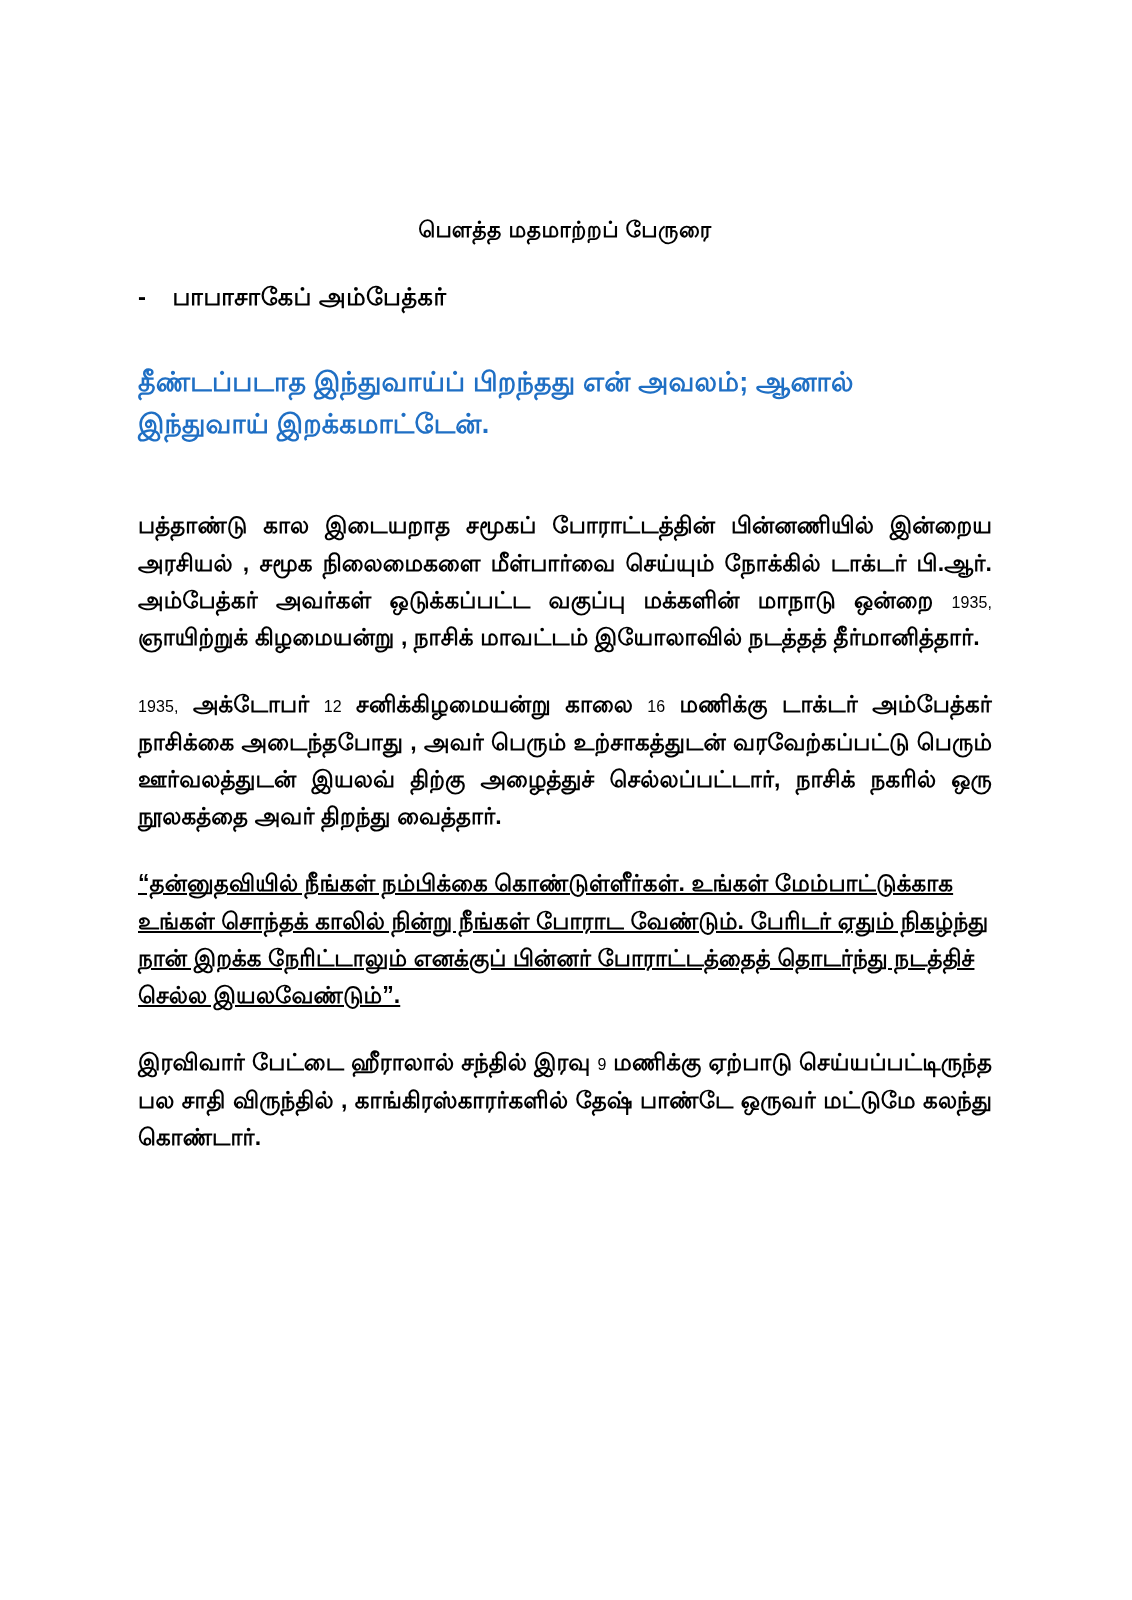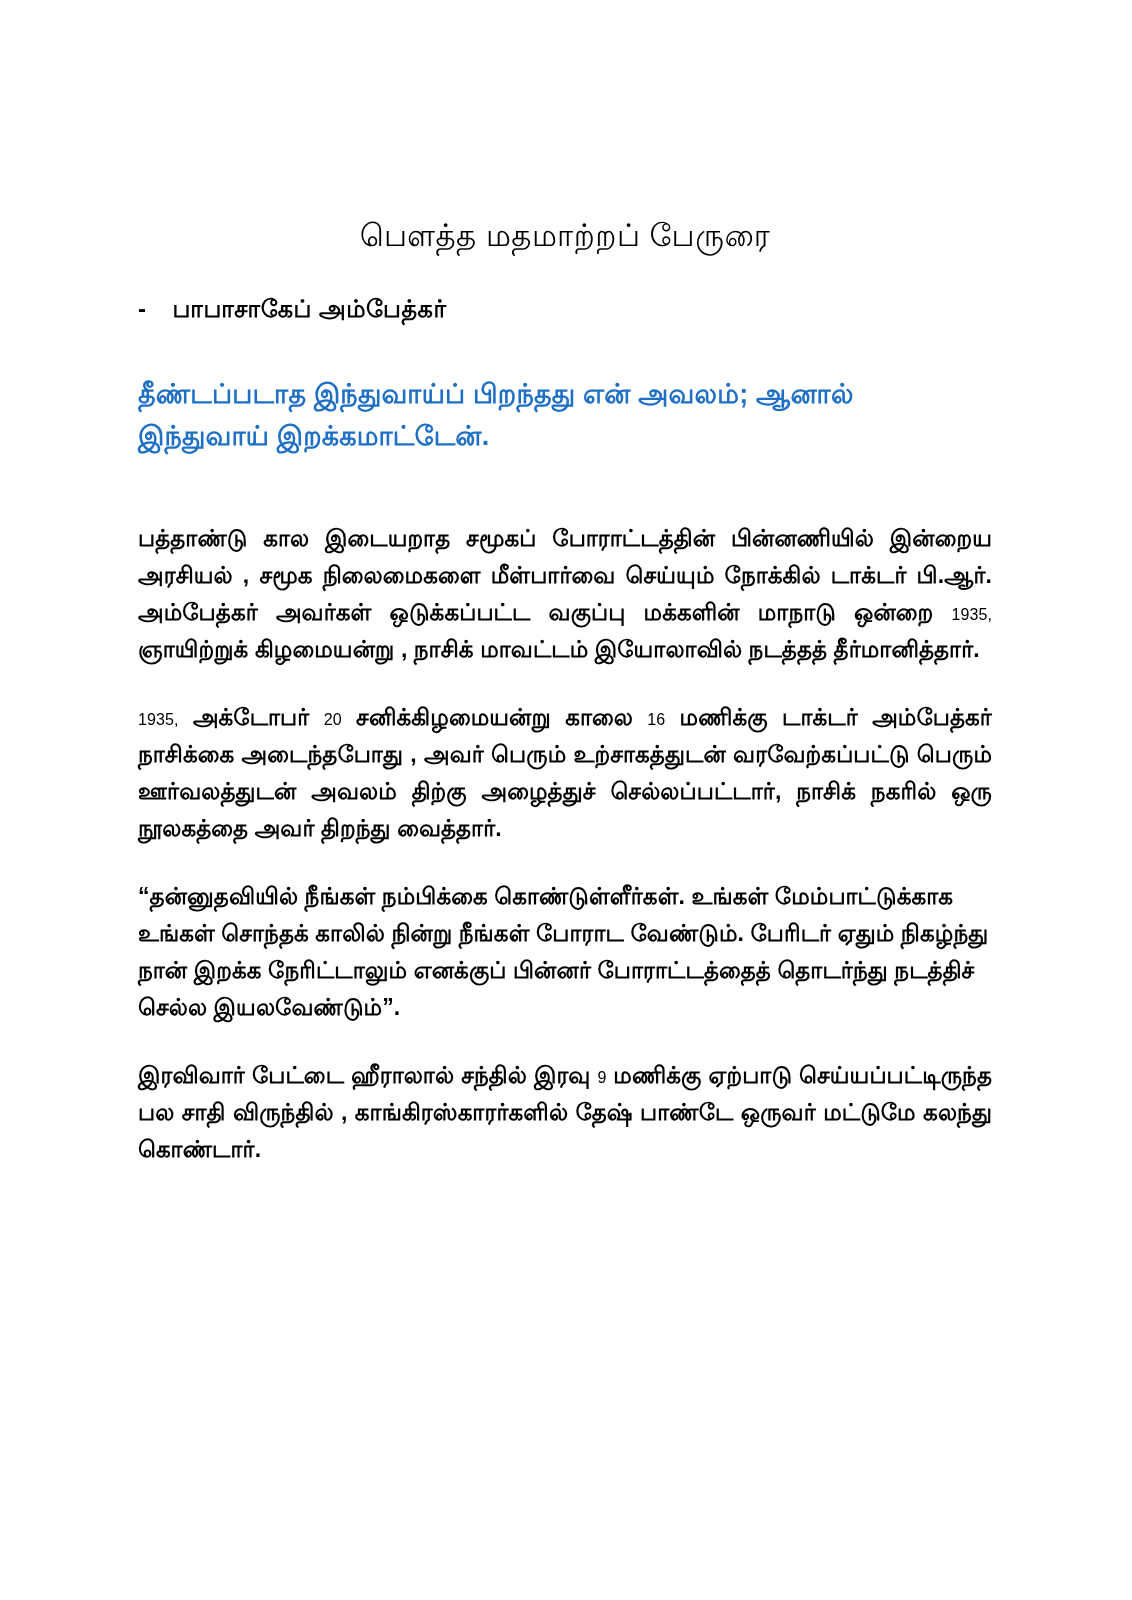--- a/index.html
+++ b/index.html
@@ -15,22 +15,22 @@
     -webkit-font-smoothing: antialiased;
   }
   .page {
     width: 1132px;
     height: 1600px;
     box-sizing: border-box;
     padding: 215px 140px 40px 138px;
     position: relative;
   }
   .doc-title {
-    font-size: 31px;
-    font-weight: normal;
+    font-size: 22px;
+    font-weight: bold;
     text-align: center;
     letter-spacing: 0.5px;
     margin: 0 0 38px 0;
     line-height: 1.35;
     color: #000;
   }
   .byline {
     font-size: 24px;
     font-weight: bold;
     text-align: left;
@@ -60,39 +60,40 @@
   }
   .para.last {
     margin-bottom: 11px;
   }
   .num {
     font-weight: normal;
     font-size: 16px;
   }
   .quote-para {
     text-align: left;
+    text-decoration: underline;
   }
 </style>
 </head>
 <body>
 
 <div class="page">
 
   <h1 class="doc-title">பௌத்த மதமாற்றப் பேருரை</h1>
 
   <div class="byline">
     <span class="dash">-</span><span>பாபாசாகேப் அம்பேத்கர்</span>
   </div>
 
   <p class="highlight">தீண்டப்படாத இந்துவாய்ப் பிறந்தது என் அவலம்; ஆனால் இந்துவாய் இறக்கமாட்டேன்.</p>
 
   <div>
     <p class="para"><span>பத்தாண்டு கால இடையறாத சமூகப் போராட்டத்தின் பின்னணியில் இன்றைய அரசியல் , சமூக நிலைமைகளை மீள்பார்வை செய்யும் நோக்கில் டாக்டர் பி.ஆர். அம்பேத்கர் அவர்கள் ஒடுக்கப்பட்ட வகுப்பு மக்களின் மாநாடு ஒன்றை </span><span class="num">1935,</span><span> ஞாயிற்றுக் கிழமையன்று , நாசிக் மாவட்டம் இயோலாவில் நடத்தத் தீர்மானித்தார்.</span></p>
 
-    <p class="para"><span class="num">1935,</span><span> அக்டோபர் </span><span class="num">20</span><span> சனிக்கிழமையன்று காலை </span><span class="num">16</span><span> மணிக்கு டாக்டர் அம்பேத்கர் நாசிக்கை அடைந்தபோது , அவர் பெரும் உற்சாகத்துடன் வரவேற்கப்பட்டு பெரும் ஊர்வலத்துடன் அவலம் திற்கு அழைத்துச் செல்லப்பட்டார், நாசிக் நகரில் ஒரு நூலகத்தை அவர் திறந்து வைத்தார்.</span></p>
+    <p class="para"><span class="num">1935,</span><span> அக்டோபர் </span><span class="num">12</span><span> சனிக்கிழமையன்று காலை </span><span class="num">16</span><span> மணிக்கு டாக்டர் அம்பேத்கர் நாசிக்கை அடைந்தபோது , அவர் பெரும் உற்சாகத்துடன் வரவேற்கப்பட்டு பெரும் ஊர்வலத்துடன் இயலவ் திற்கு அழைத்துச் செல்லப்பட்டார், நாசிக் நகரில் ஒரு நூலகத்தை அவர் திறந்து வைத்தார்.</span></p>
 
 
     <p class="para quote-para">“தன்னுதவியில் நீங்கள் நம்பிக்கை கொண்டுள்ளீர்கள். உங்கள் மேம்பாட்டுக்காக உங்கள் சொந்தக் காலில் நின்று நீங்கள் போராட வேண்டும். பேரிடர் ஏதும் நிகழ்ந்து நான் இறக்க நேரிட்டாலும் எனக்குப் பின்னர் போராட்டத்தைத் தொடர்ந்து நடத்திச் செல்ல இயலவேண்டும்”.</p>
 
     <p class="para last"><span>இரவிவார் பேட்டை ஹீராலால் சந்தில் இரவு </span><span class="num">9</span><span> மணிக்கு ஏற்பாடு செய்யப்பட்டிருந்த பல சாதி விருந்தில் , காங்கிரஸ்காரர்களில் தேஷ் பாண்டே ஒருவர் மட்டுமே கலந்து கொண்டார்.</span></p>
   </div>
 
 </div>
 
 </body></html>

